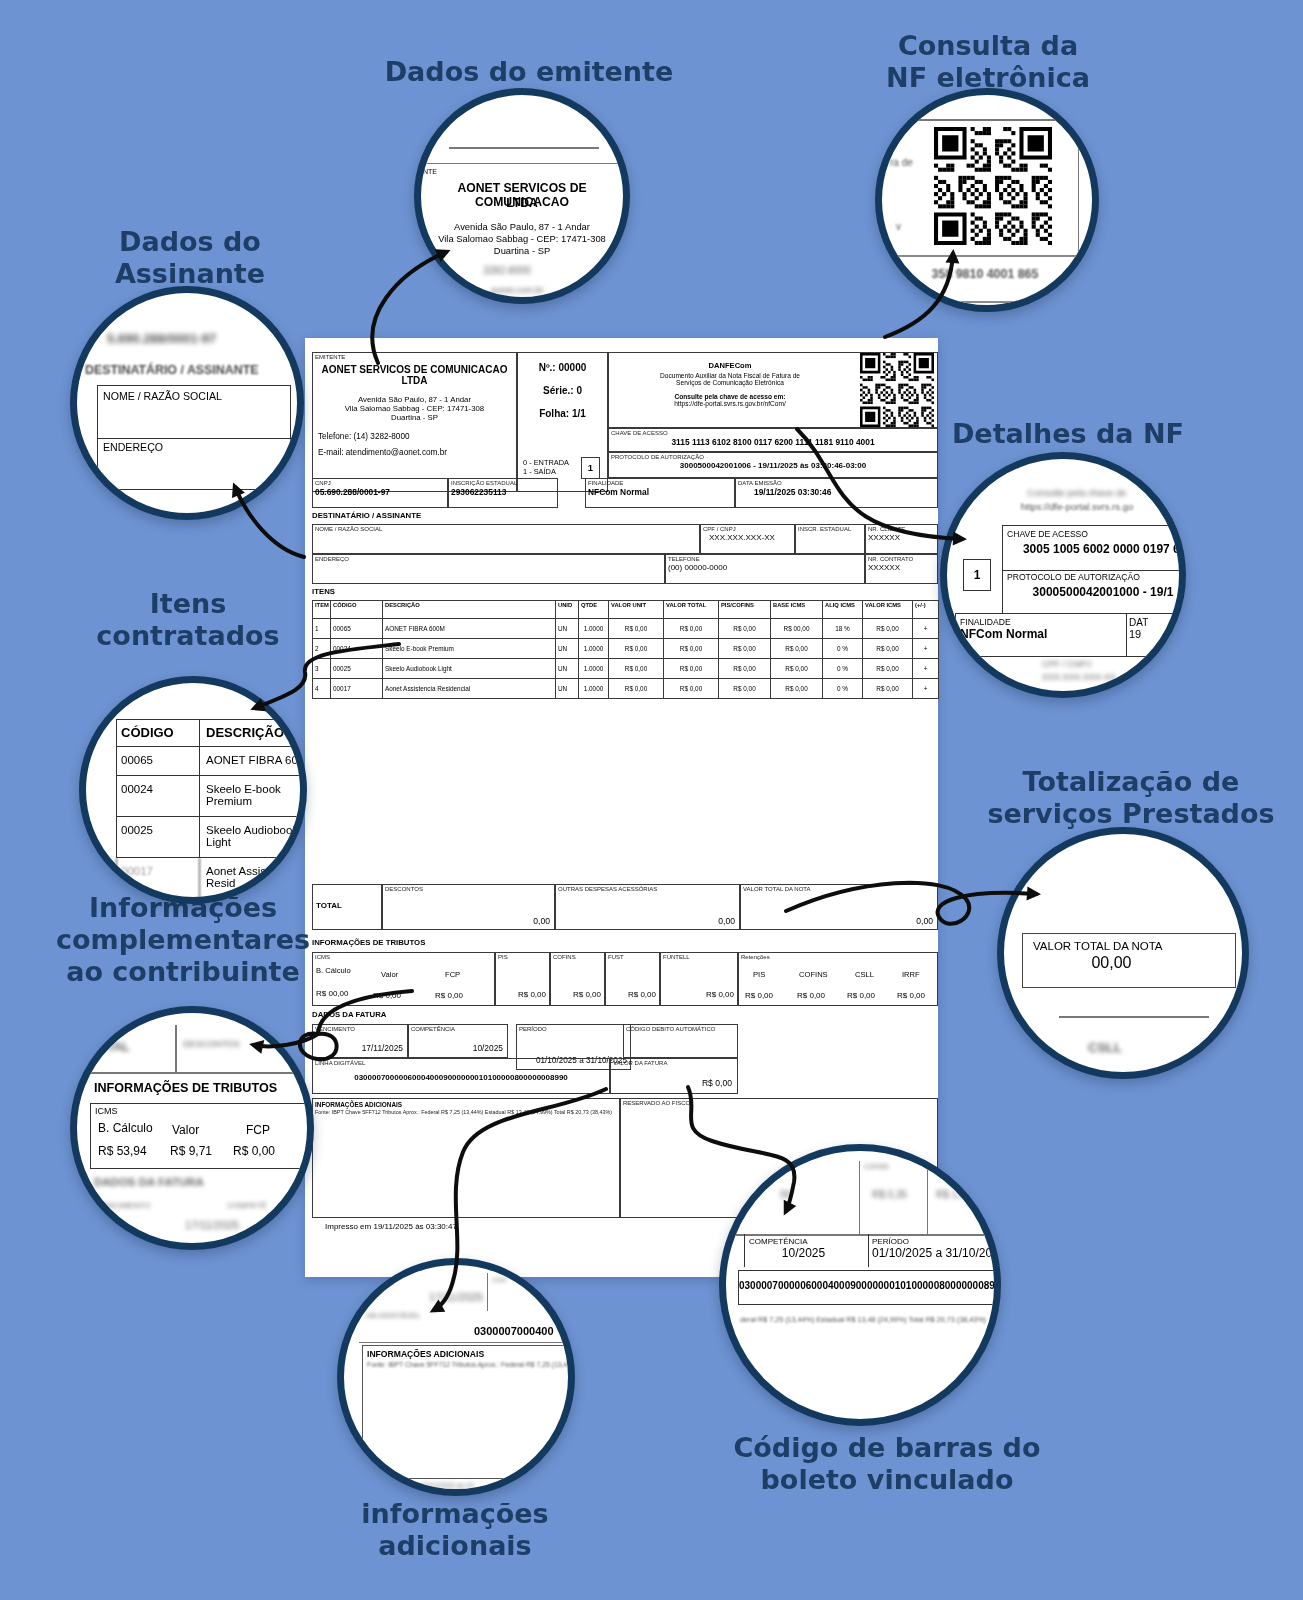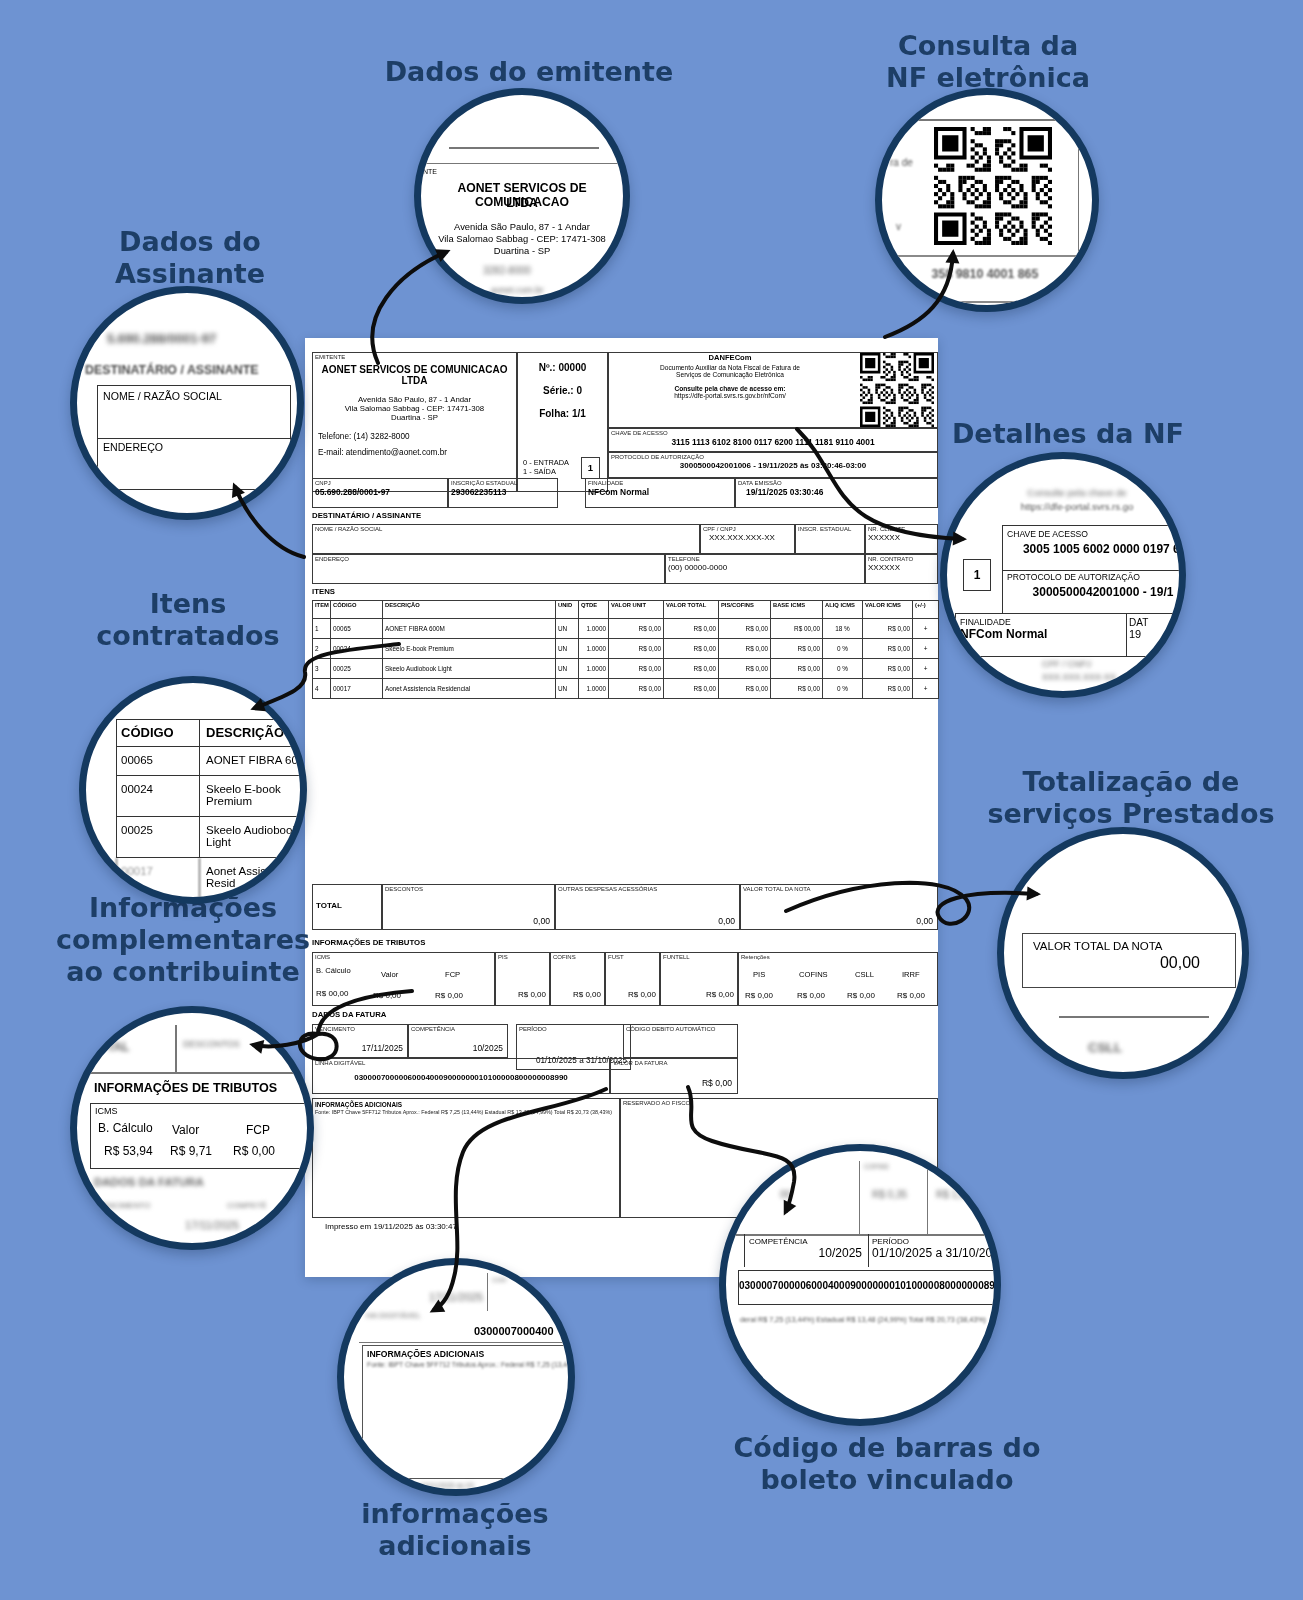--- a/index.html
+++ b/index.html
@@ -7,21 +7,21 @@
   #stage{position:relative;width:1303px;height:1600px;background:var(--bg);overflow:hidden;
          font-family:"Liberation Sans",sans-serif;color:#000;}
   .t{position:absolute;font-family:"DejaVu Sans",sans-serif;font-weight:bold;color:var(--navy);
      text-align:center;font-size:27px;line-height:1.18;}
   .co{position:absolute;border-radius:50%;background:#fff;border:7px solid var(--ring);
       box-sizing:border-box;overflow:hidden;box-shadow:0 5px 12px rgba(15,35,70,.28);}
   .doc{position:absolute;left:305px;top:338px;width:633px;height:939px;background:#fff;
        box-shadow:0 3px 10px rgba(15,35,70,.22);}
   .cell{position:absolute;border:1px solid #3a3a3a;box-sizing:border-box;}
   .lb{font-size:6px;line-height:1.2;color:#1a1a1a;padding:1px 0 0 2px;}
-  .b{font-weight:bold;} .ct{text-align:center;} .rt{text-align:right;}
+  .b{font-weight:bold;} .ct{text-align:center;} .rt{text-align:center;}
   .abs{position:absolute;}
   .bl1{filter:blur(1px);color:#555;} .bl2{filter:blur(2px);color:#666;} .bl3{filter:blur(2.6px);color:#555;}
   table.it{border-collapse:collapse;table-layout:fixed;position:absolute;left:7px;top:262px;width:626px;}
   table.it th,table.it td{border:1px solid #3a3a3a;padding:1px 2px;overflow:hidden;white-space:nowrap;}
   table.it th{font-size:5.8px;text-align:left;vertical-align:top;height:15px;font-weight:bold;}
   table.it td{font-size:6.4px;vertical-align:middle;height:17px;}
   .hr{position:absolute;background:#777;}
   .arrows{position:absolute;left:0;top:0;z-index:60;pointer-events:none;}
   .qrbox svg{display:block;}
 </style>
@@ -289,21 +289,21 @@
       <div class="ct b" style="font-size:10px;margin-top:12px">Folha: 1/1</div>
       <div class="abs" style="left:5px;bottom:14px;font-size:7.4px;line-height:1.3">
         <div>0 - ENTRADA</div>
         <div>1 - SAÍDA</div>
       </div>
       <div class="abs ct b" style="right:7px;bottom:12px;width:17px;height:20px;border:1px solid #3a3a3a;font-size:9.5px;line-height:20px">1</div>
     </div>
 
     <div class="cell" style="left:303px;top:14px;width:330px;height:76px">
       <div style="width:242px">
-        <div class="ct b" style="font-size:7.6px;margin-top:0">DANFECom</div>
+        <div class="ct b" style="font-size:7.6px;margin-top:8px">DANFECom</div>
         <div class="ct" style="font-size:6.6px;margin-top:2px">Documento Auxiliar da Nota Fiscal de Fatura de</div>
         <div class="ct" style="font-size:6.6px">Serviços de Comunicação Eletrônica</div>
         <div class="ct b" style="font-size:6.6px;margin-top:7px">Consulte pela chave de acesso em:</div>
         <div class="ct" style="font-size:6.6px">https://dfe-portal.svrs.rs.gov.br/nfCom/</div>
       </div>
       <div class="abs qrbox" style="right:3px;top:0px">
         <svg width="74" height="74" viewBox="0 0 29 29">
             <use href="#qrpat"></use>
           </svg>
       </div>
@@ -324,21 +324,21 @@
     <div class="cell" style="left:143px;top:140px;width:110px;height:30px">
       <div class="lb">INSCRIÇÃO ESTADUAL</div>
       <div class="b" style="font-size:8.4px;padding-left:2px">293062235113</div>
     </div>
     <div class="cell" style="left:280px;top:140px;width:150px;height:30px">
       <div class="lb">FINALIDADE</div>
       <div class="b" style="font-size:8.4px;padding-left:2px">NFCom Normal</div>
     </div>
     <div class="cell" style="left:430px;top:140px;width:203px;height:30px">
       <div class="lb">DATA EMISSÃO</div>
-      <div class="b" style="font-size:8.4px;padding-left:10px">19/11/2025 03:30:46</div>
+      <div class="b" style="font-size:8.4px;padding-left:18px">19/11/2025 03:30:46</div>
     </div>
 
     <div class="abs b" style="left:7px;top:173px;font-size:7.8px">DESTINATÁRIO / ASSINANTE</div>
     <div class="cell" style="left:7px;top:186px;width:388px;height:30px">
       <div class="lb">NOME / RAZÃO SOCIAL</div>
     </div>
     <div class="cell" style="left:395px;top:186px;width:95px;height:30px">
       <div class="lb">CPF / CNPJ</div>
       <div style="font-size:8px;padding-left:8px">XXX.XXX.XXX-XX</div>
     </div>
@@ -681,21 +681,21 @@
     <div class="abs b bl2" style="left:30px;top:27px;font-size:12px">TAL</div>
     <div class="hr" style="left:98px;top:12px;width:1.5px;height:47px"></div>
     <div class="abs bl2" style="left:106px;top:26px;font-size:9px">DESCONTOS</div>
     <div class="hr" style="left:0;top:59px;width:230px;height:1.5px"></div>
     <div class="abs b" style="left:17px;top:68px;font-size:12.6px">INFORMAÇÕES DE TRIBUTOS</div>
     <div class="abs" style="left:13px;top:90px;width:216px;height:64px;border:1.5px solid #333">
       <div style="font-size:9px;padding:2px 0 0 4px">ICMS</div>
       <div class="abs" style="left:7px;top:17px;font-size:12px">B. Cálculo</div>
       <div class="abs" style="left:81px;top:19px;font-size:12px">Valor</div>
       <div class="abs" style="left:155px;top:19px;font-size:12px">FCP</div>
-      <div class="abs" style="left:13px;top:40px;font-size:12px">R$ 53,94</div>
+      <div class="abs" style="left:7px;top:40px;font-size:12px">R$ 53,94</div>
       <div class="abs" style="left:79px;top:40px;font-size:12px">R$ 9,71</div>
       <div class="abs" style="left:142px;top:40px;font-size:12px">R$ 0,00</div>
     </div>
     <div class="abs b bl2" style="left:17px;top:163px;font-size:11.5px">DADOS DA FATURA</div>
     <div class="abs bl2" style="left:20px;top:188px;font-size:8px">VENCIMENTO</div>
     <div class="abs bl2" style="left:150px;top:188px;font-size:8px">COMPETÊ</div>
     <div class="abs bl2" style="left:108px;top:206px;font-size:11px">17/11/2025</div>
   </div>
 
   <div class="co" style="left:337px;top:1258px;width:238px;height:238px">

